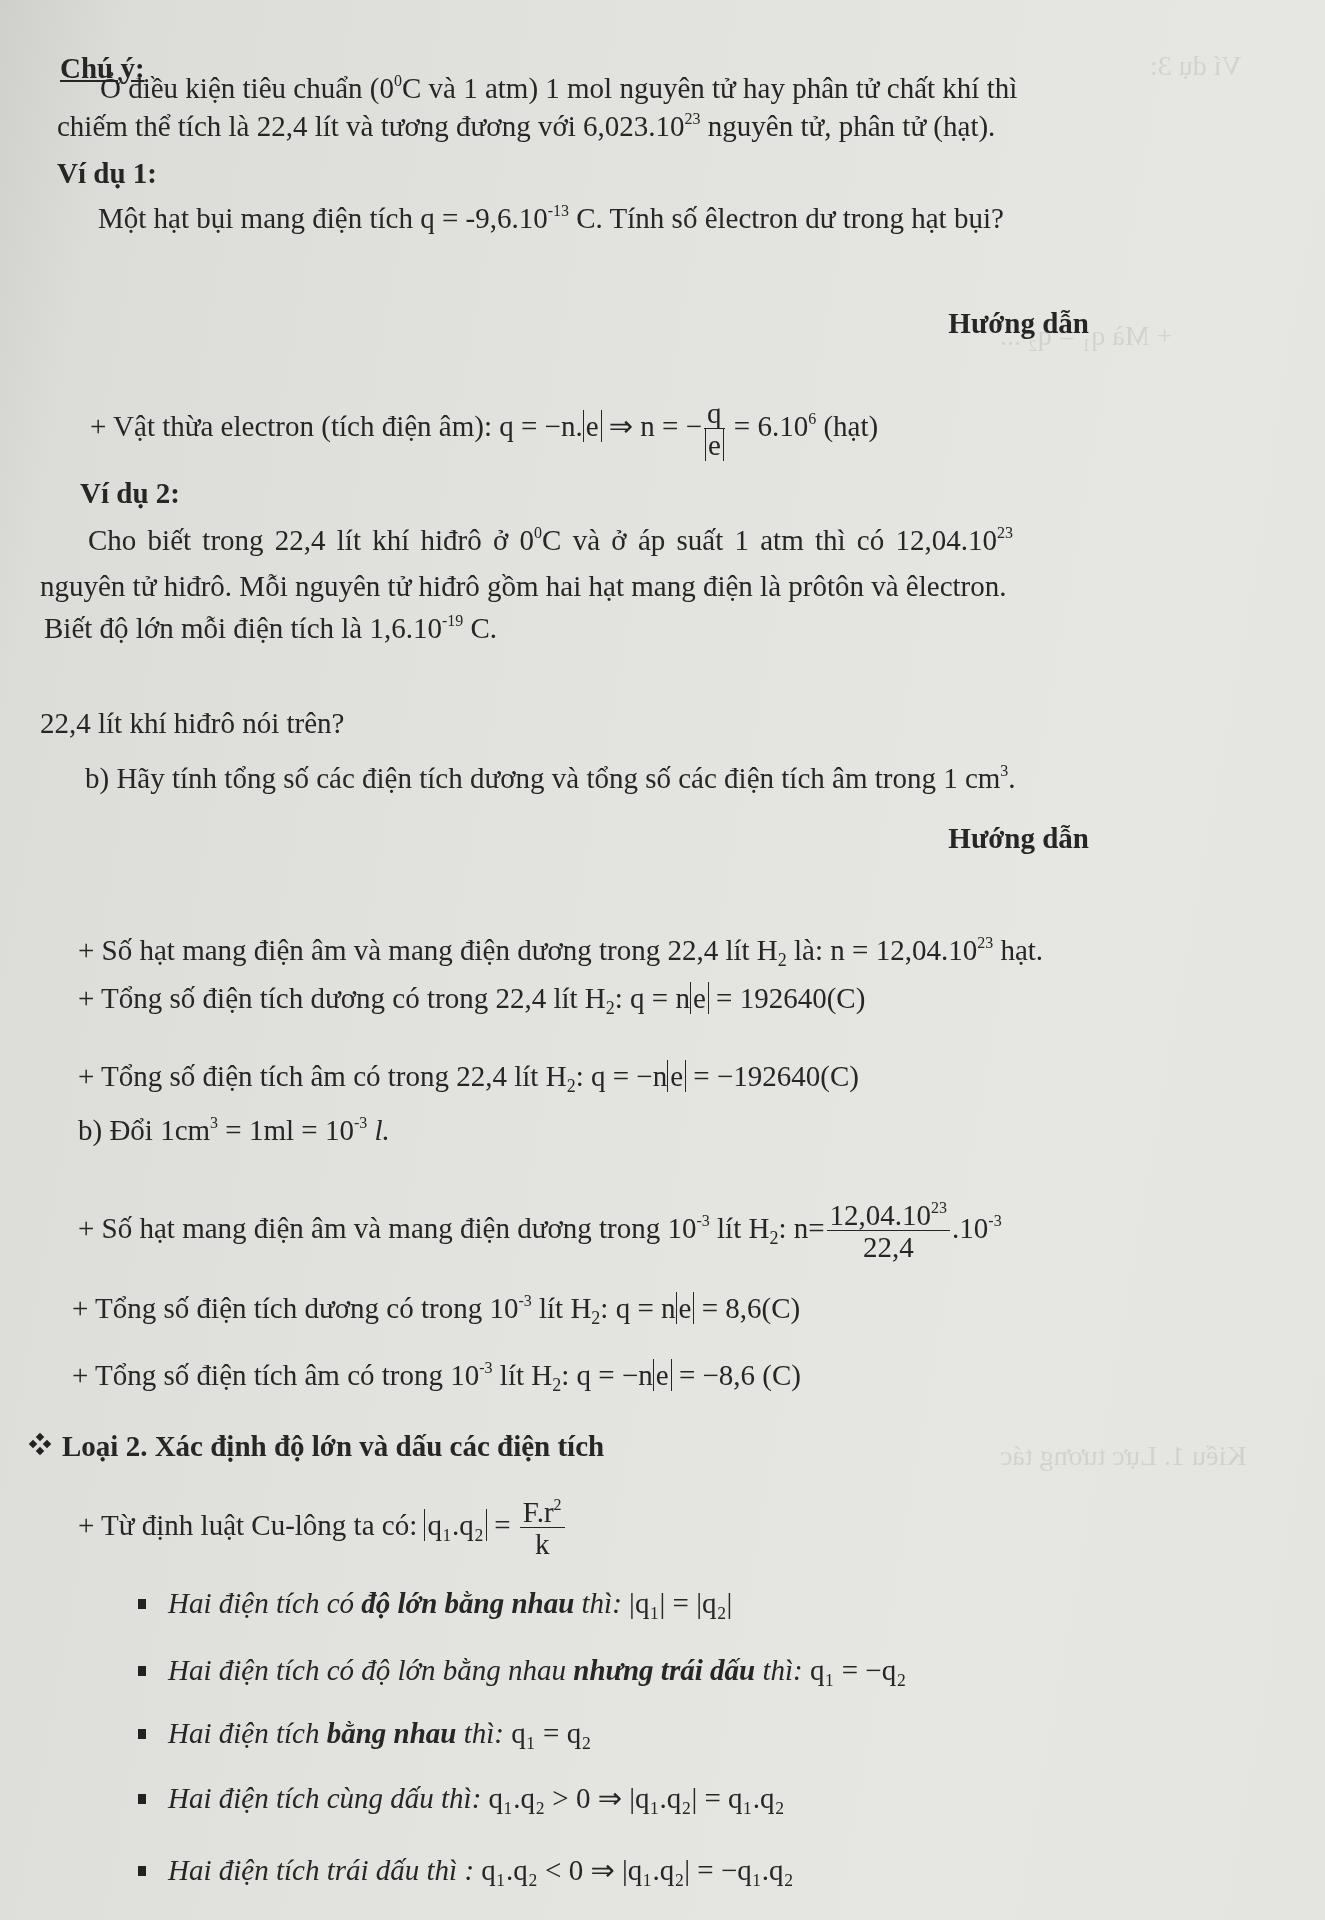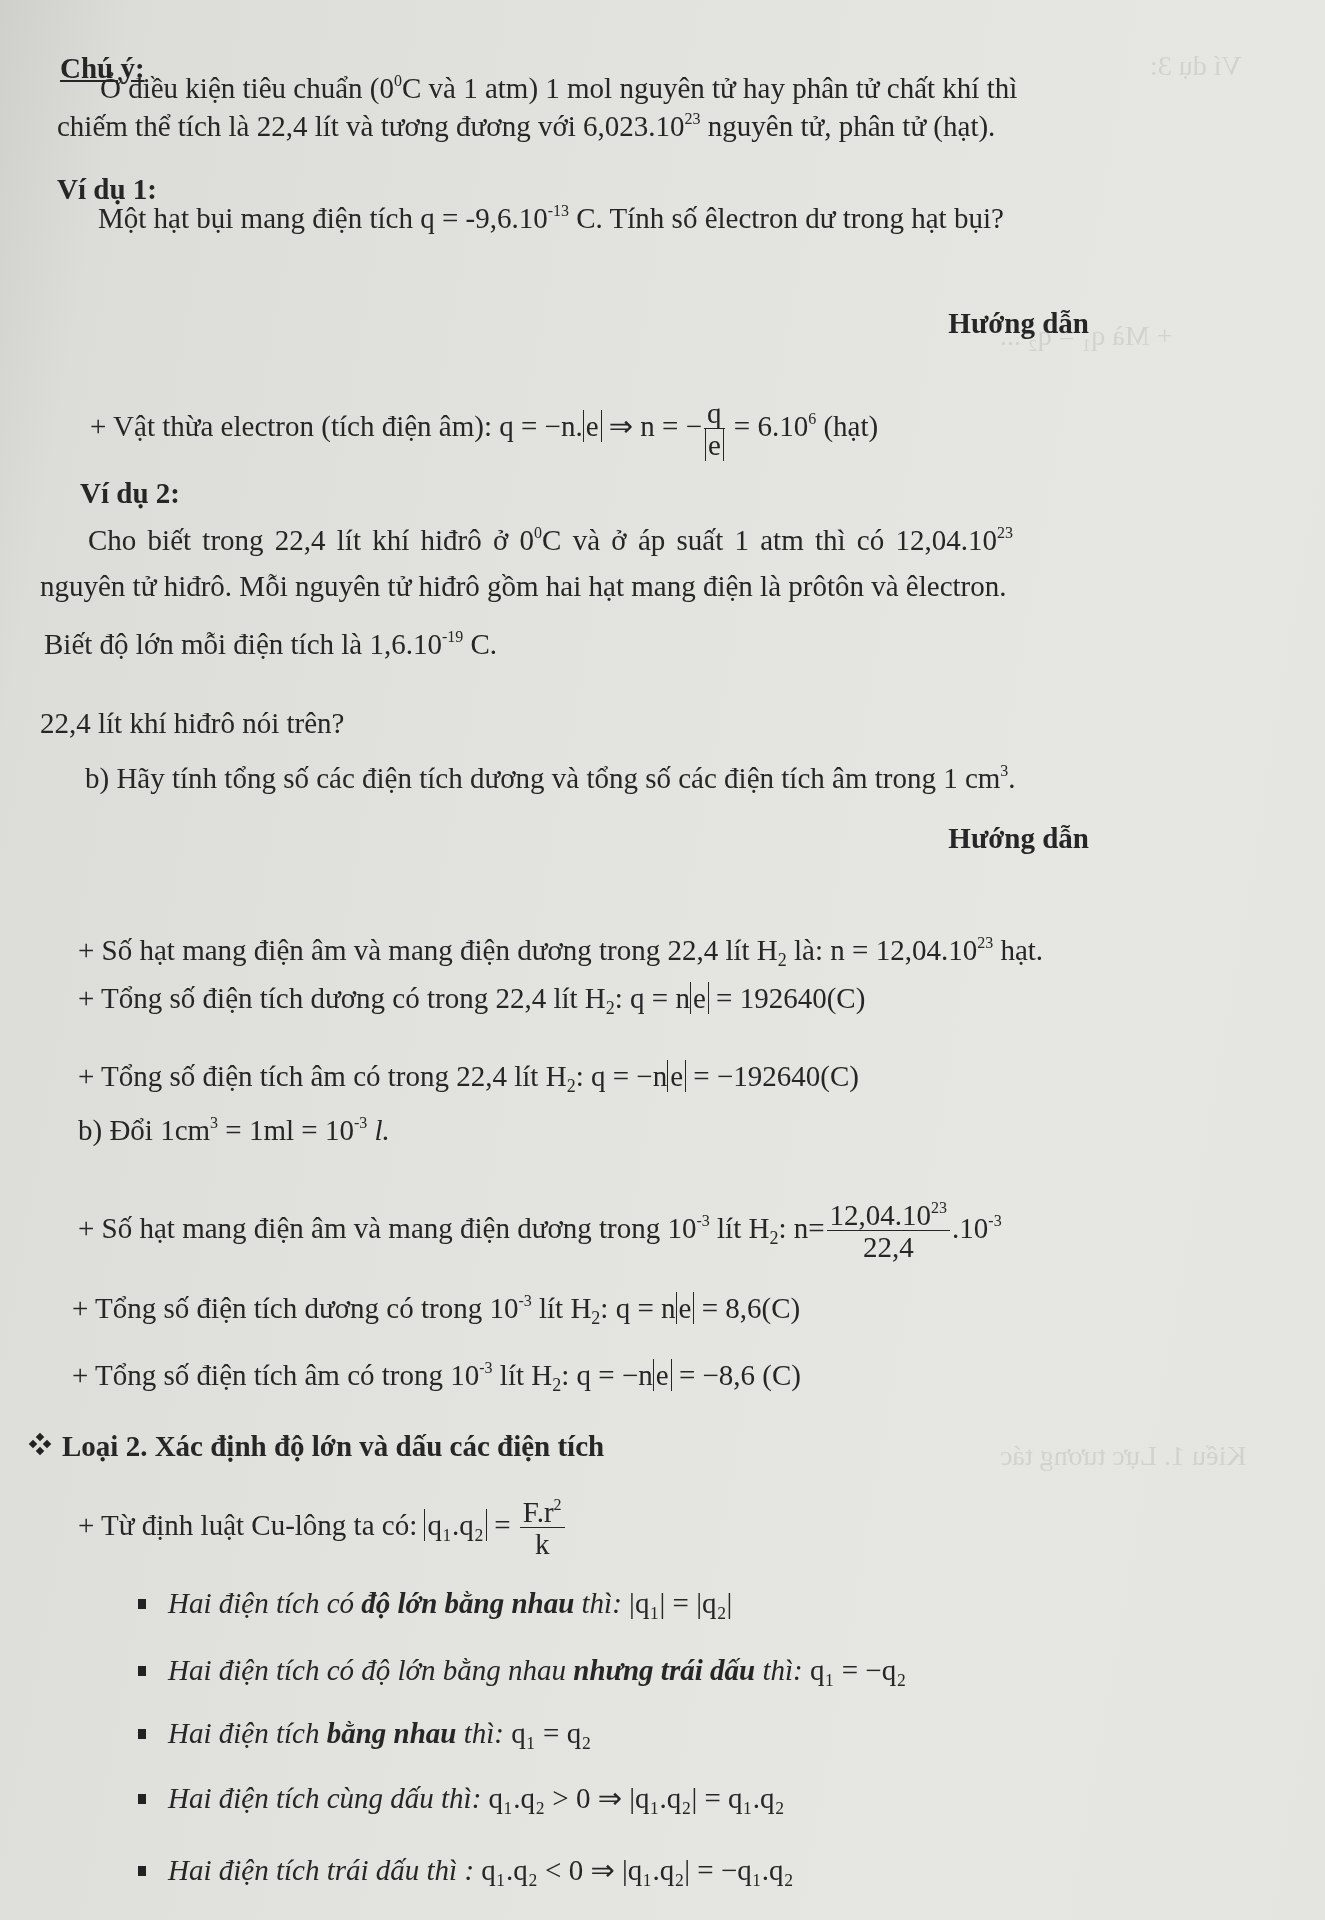--- a/index.html
+++ b/index.html
@@ -35,32 +35,32 @@
 <div class="page">
 
   <div class="ghost" style="left:1150px;top:50px;">Ví dụ 3:</div>
   <div class="ghost" style="left:1000px;top:320px;">+ Mà q₁ = q₂ ...</div>
   <div class="ghost" style="left:1000px;top:1440px;">Kiểu 1. Lực tương tác</div>
 
   <div class="ln b u" style="left:60px;top:22px;">Chú ý:</div>
   <div class="ln" style="left:100px;top:70px;"><span>Ở điều kiện tiêu chuẩn (0</span><sup>0</sup><span>C và 1 atm) 1 mol nguyên tử  hay phân tử chất khí thì</span></div>
   <div class="ln" style="left:57px;top:108px;"><span>chiếm thể tích là 22,4 lít và tương đương với 6,023.10</span><sup>23</sup><span> nguyên tử, phân tử (hạt).</span></div>
 
-  <div class="ln b" style="left:57px;top:155px;margin-top:16px;">Ví dụ 1:</div>
+  <div class="ln b" style="left:57px;top:155px;">Ví dụ 1:</div>
   <div class="ln" style="left:98px;top:200px;"><span>Một hạt bụi mang điện tích q = -9,6.10</span><sup>-13</sup><span> C. Tính số êlectron dư trong hạt bụi?</span></div>
 
   <div class="ln b c" style="top:305px;">Hướng dẫn</div>
   <div class="ln" style="left:90px;top:398px;">
     <span>+ Vật thừa electron (tích điện âm): </span><span class="math">q = −n.</span><span class="abs">e</span><span> ⇒ n = −</span><span class="frac"><span class="num">q</span><span class="den"><span class="abs">e</span></span></span><span> = 6.10</span><sup>6</sup><span> (hạt)</span>
   </div>
 
   <div class="ln b" style="left:50px;top:475px;margin-left:30px;">Ví dụ 2:</div>
   <div class="ln" style="left:88px;top:522px;word-spacing:4px;"><span>Cho biết trong 22,4 lít khí hiđrô ở 0</span><sup>0</sup><span>C và ở áp suất 1 atm thì có 12,04.10</span><sup>23</sup></div>
   <div class="ln" style="left:40px;top:568px;">nguyên tử hiđrô. Mỗi nguyên tử hiđrô gồm hai hạt mang điện là prôtôn và êlectron.</div>
-  <div class="ln" style="left:44px;top:610px;margin-top:16px;"><span>Biết độ lớn mỗi điện tích là 1,6.10</span><sup>-19</sup><span> C.</span></div>
+  <div class="ln" style="left:44px;top:610px;"><span>Biết độ lớn mỗi điện tích là 1,6.10</span><sup>-19</sup><span> C.</span></div>
   <div class="ln" style="left:40px;top:705px;">22,4 lít khí hiđrô nói trên?</div>
   <div class="ln" style="left:85px;top:760px;"><span>b) Hãy tính tổng số các điện tích dương và tổng số các điện tích âm trong 1 cm</span><sup>3</sup><span>.</span></div>
 
   <div class="ln b c" style="top:820px;">Hướng dẫn</div>
 
   <div class="ln" style="left:78px;top:932px;"><span>+  Số hạt mang điện âm và mang điện dương trong 22,4 lít H</span><sub>2</sub><span> là: n = 12,04.10</span><sup>23</sup><span> hạt.</span></div>
   <div class="ln" style="left:78px;top:980px;"><span>+  Tổng số điện tích dương có trong 22,4 lít H</span><sub>2</sub><span>: q = n</span><span class="abs">e</span><span> = 192640(C)</span></div>
   <div class="ln" style="left:78px;top:1058px;"><span>+  Tổng số điện tích âm có trong 22,4 lít H</span><sub>2</sub><span>: q = −n</span><span class="abs">e</span><span> = −192640(C)</span></div>
   <div class="ln" style="left:78px;top:1112px;"><span>b) Đổi 1cm</span><sup>3</sup><span> = 1ml = 10</span><sup>-3</sup><span class="i"> l.</span></div>
 

